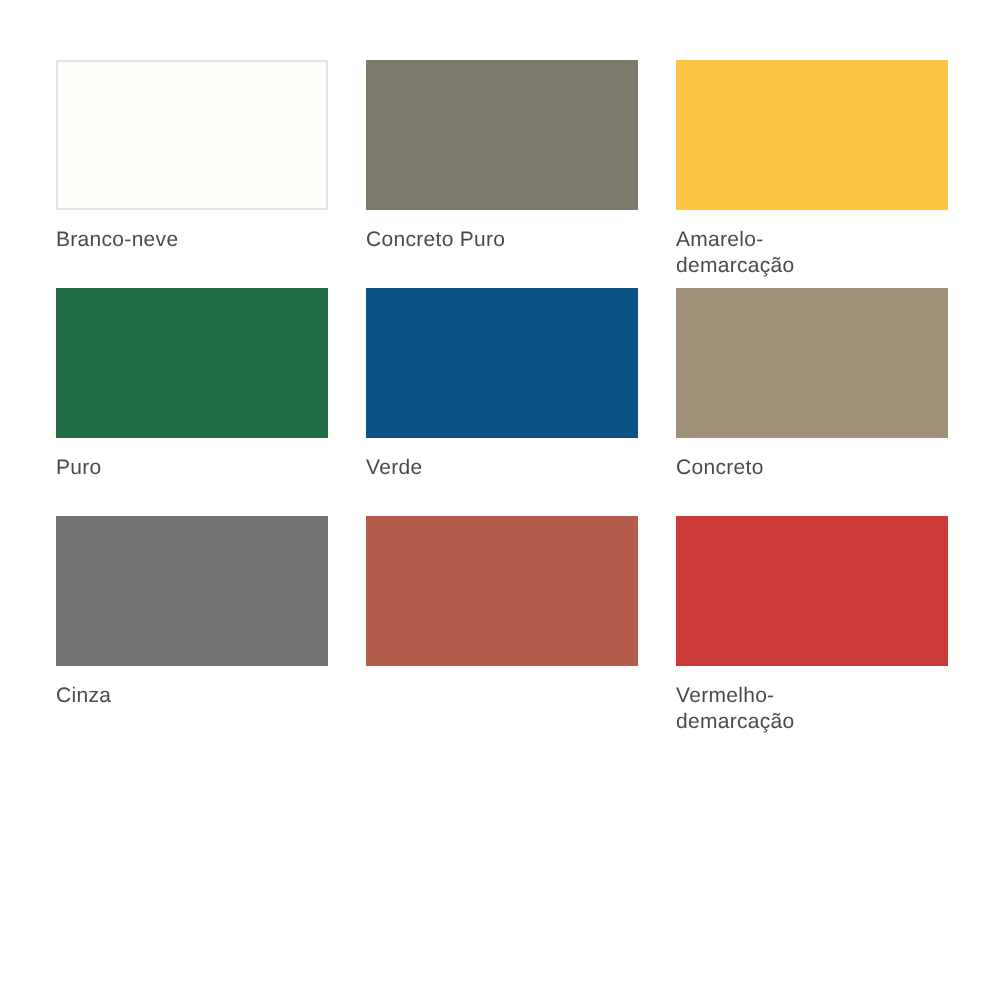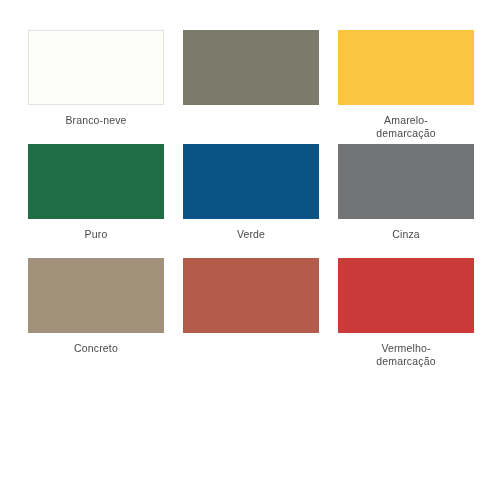--- a/index.html
+++ b/index.html
@@ -51,55 +51,56 @@
   }
 
   .swatch-label {
     margin-top: 9px;
     font-size: 10.5px;
     line-height: 13px;
     color: #4a4a4a;
     letter-spacing: 0.15px;
     font-family: "Liberation Sans", sans-serif;
     white-space: pre-line;
-    text-align: center;
+    text-align: left;
   }
 </style>
 </head>
 <body>
 
 <div id="palette-page">
   <div id="swatch-grid">
       <div class="swatch-cell">
         <div class="swatch-chip has-outline" style="background-color: rgb(253, 253, 249);"></div>
         <div class="swatch-label">Branco-neve</div>
       </div>
       <div class="swatch-cell">
         <div class="swatch-chip" style="background-color: rgb(124, 122, 106);"></div>
+        <div class="swatch-label">Concreto Puro</div>
       </div>
       <div class="swatch-cell">
         <div class="swatch-chip" style="background-color: rgb(251, 196, 67);"></div>
         <div class="swatch-label">Amarelo-
 demarcação</div>
       </div>
       <div class="swatch-cell">
         <div class="swatch-chip" style="background-color: rgb(32, 108, 68);"></div>
         <div class="swatch-label">Puro</div>
       </div>
       <div class="swatch-cell">
         <div class="swatch-chip" style="background-color: rgb(11, 83, 132);"></div>
         <div class="swatch-label">Verde</div>
       </div>
       <div class="swatch-cell">
+        <div class="swatch-chip" style="background-color: rgb(162, 145, 122);"></div>
+        <div class="swatch-label">Concreto</div>
+      </div>
+      <div class="swatch-cell">
         <div class="swatch-chip" style="background-color: rgb(115, 116, 118);"></div>
         <div class="swatch-label">Cinza</div>
-      </div>
-      <div class="swatch-cell">
-        <div class="swatch-chip" style="background-color: rgb(162, 145, 122);"></div>
-        <div class="swatch-label">Concreto</div>
       </div>
       <div class="swatch-cell">
         <div class="swatch-chip" style="background-color: rgb(180, 92, 76);"></div>
       </div>
       <div class="swatch-cell">
         <div class="swatch-chip" style="background-color: rgb(201, 58, 57);"></div>
         <div class="swatch-label">Vermelho-
 demarcação</div>
       </div>
     </div>

